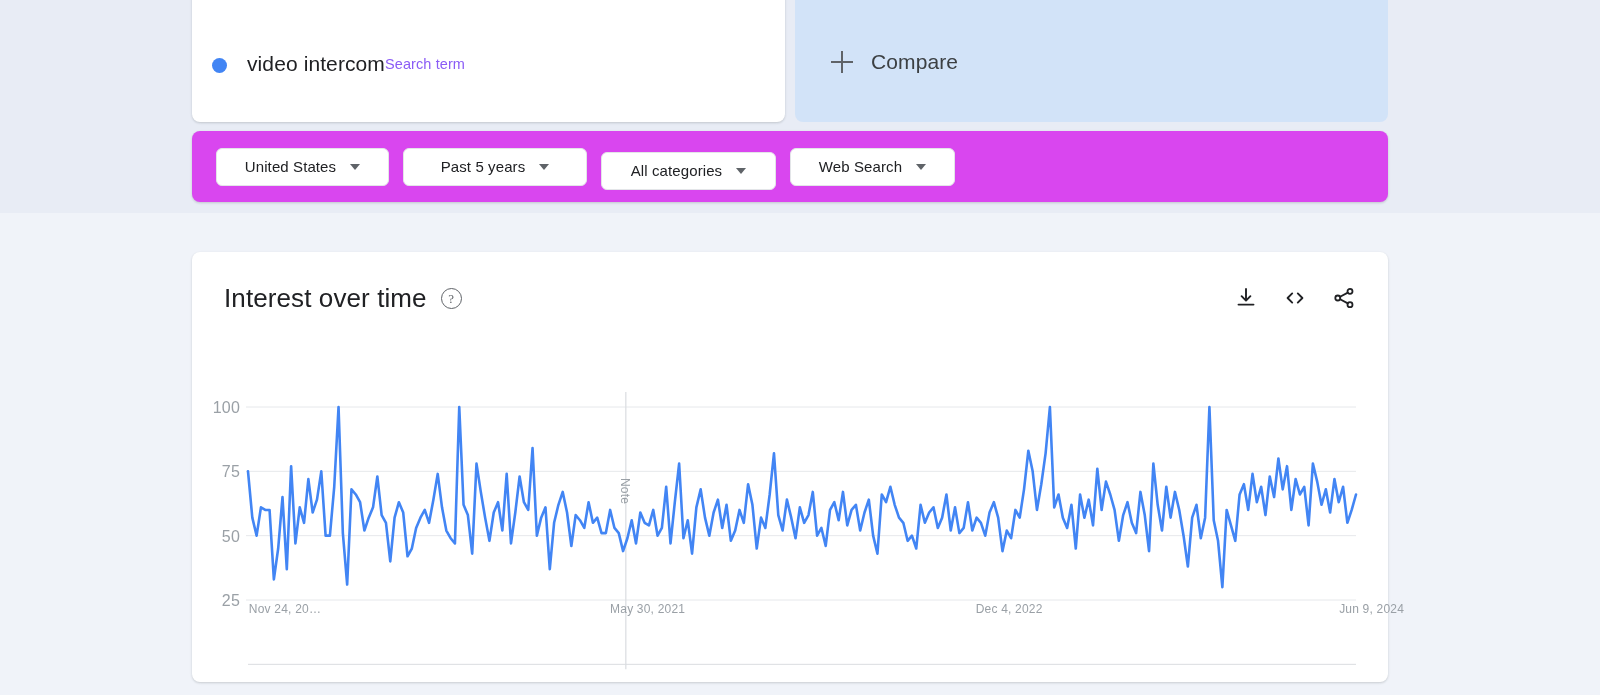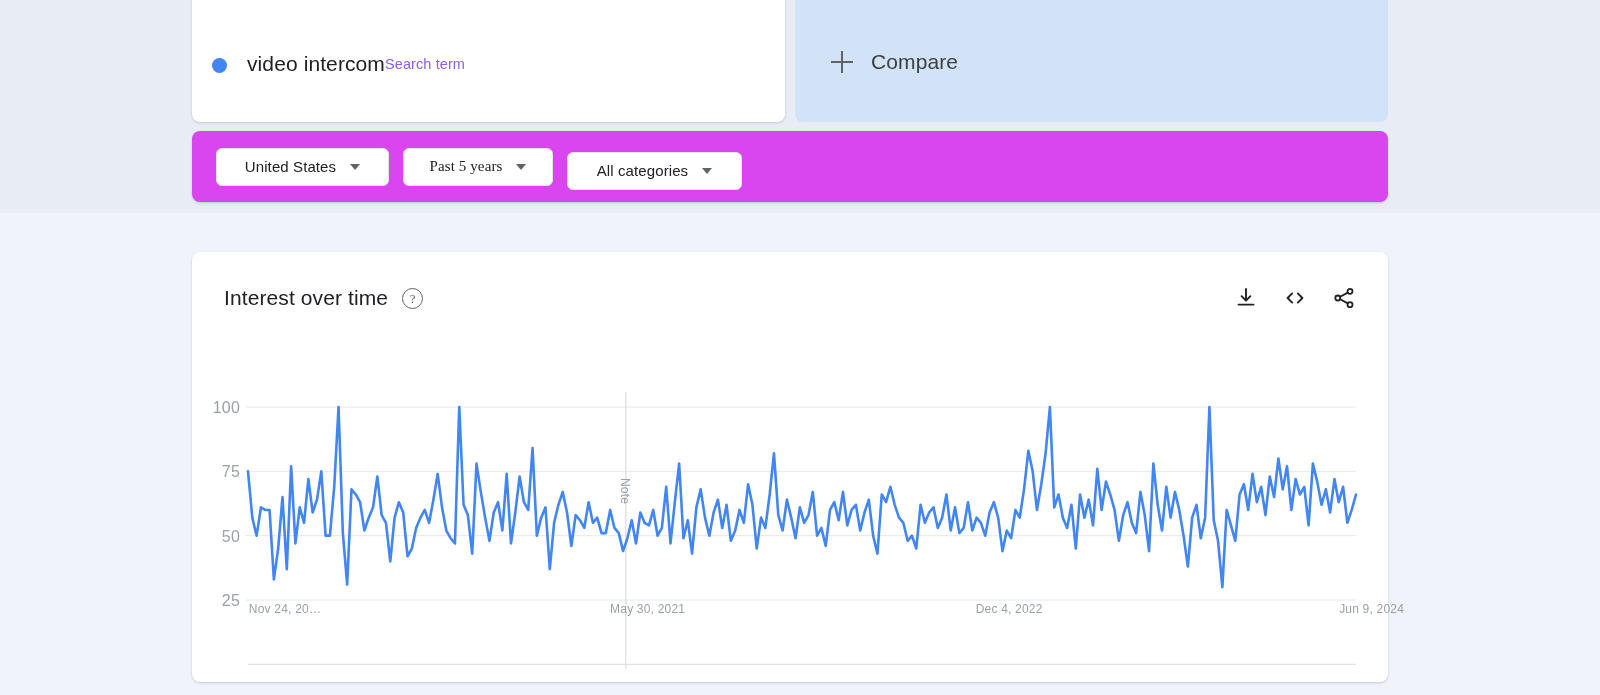--- a/index.html
+++ b/index.html
@@ -144,21 +144,21 @@
   }
   .caret {
     width: 0; height: 0;
     border-left: 5.5px solid transparent;
     border-right: 5.5px solid transparent;
     border-top: 6px solid #5f6368;
     margin-left: 14px;
     flex: none;
   }
   #chip-0 { width: 173px; }
-  #chip-1 { width: 150px; font-family: Liberation Serif, serif; }
+  #chip-1 { width: 184px; }
   #chip-2 { width: 175px; margin-top: 8px; }
   #chip-3 { width: 165px; }
 
   
   #chart-card {
     position: absolute;
     left: 192px; top: 252px;
     width: 1196px; height: 430px;
     background: #ffffff;
     border-radius: 8px;
@@ -168,21 +168,21 @@
     position: absolute;
     left: 32px; top: 28px;
     right: 32px;
     height: 36px;
     display: flex;
     align-items: center;
     justify-content: space-between;
   }
   #chart-title-wrap { display: flex; align-items: center; }
   #chart-title {
-    font-size: 21px;
+    font-size: 26px;
     color: #202124;
     letter-spacing: .1px;
   }
   .help-icon {
     width: 19px; height: 19px;
     border: 1.6px solid #5f6368;
     border-radius: 50%;
     margin-left: 14px;
     display: flex;
     align-items: center;
@@ -275,20 +275,24 @@
   <div class="filter-chip" id="chip-1">
     <span class="chip-label">Past 5 years</span>
     <span class="caret"></span>
   </div>
 
   <div class="filter-chip" id="chip-2">
     <span class="chip-label">All categories</span>
     <span class="caret"></span>
   </div>
 
+  <div class="filter-chip" id="chip-3">
+    <span class="chip-label">Web Search</span>
+    <span class="caret"></span>
+  </div>
 
 </div>
 
 <div id="chart-card">
 
   <div id="chart-header">
     <div id="chart-title-wrap">
       <span id="chart-title">Interest over time</span>
       <span class="help-icon">?</span>
     </div>

